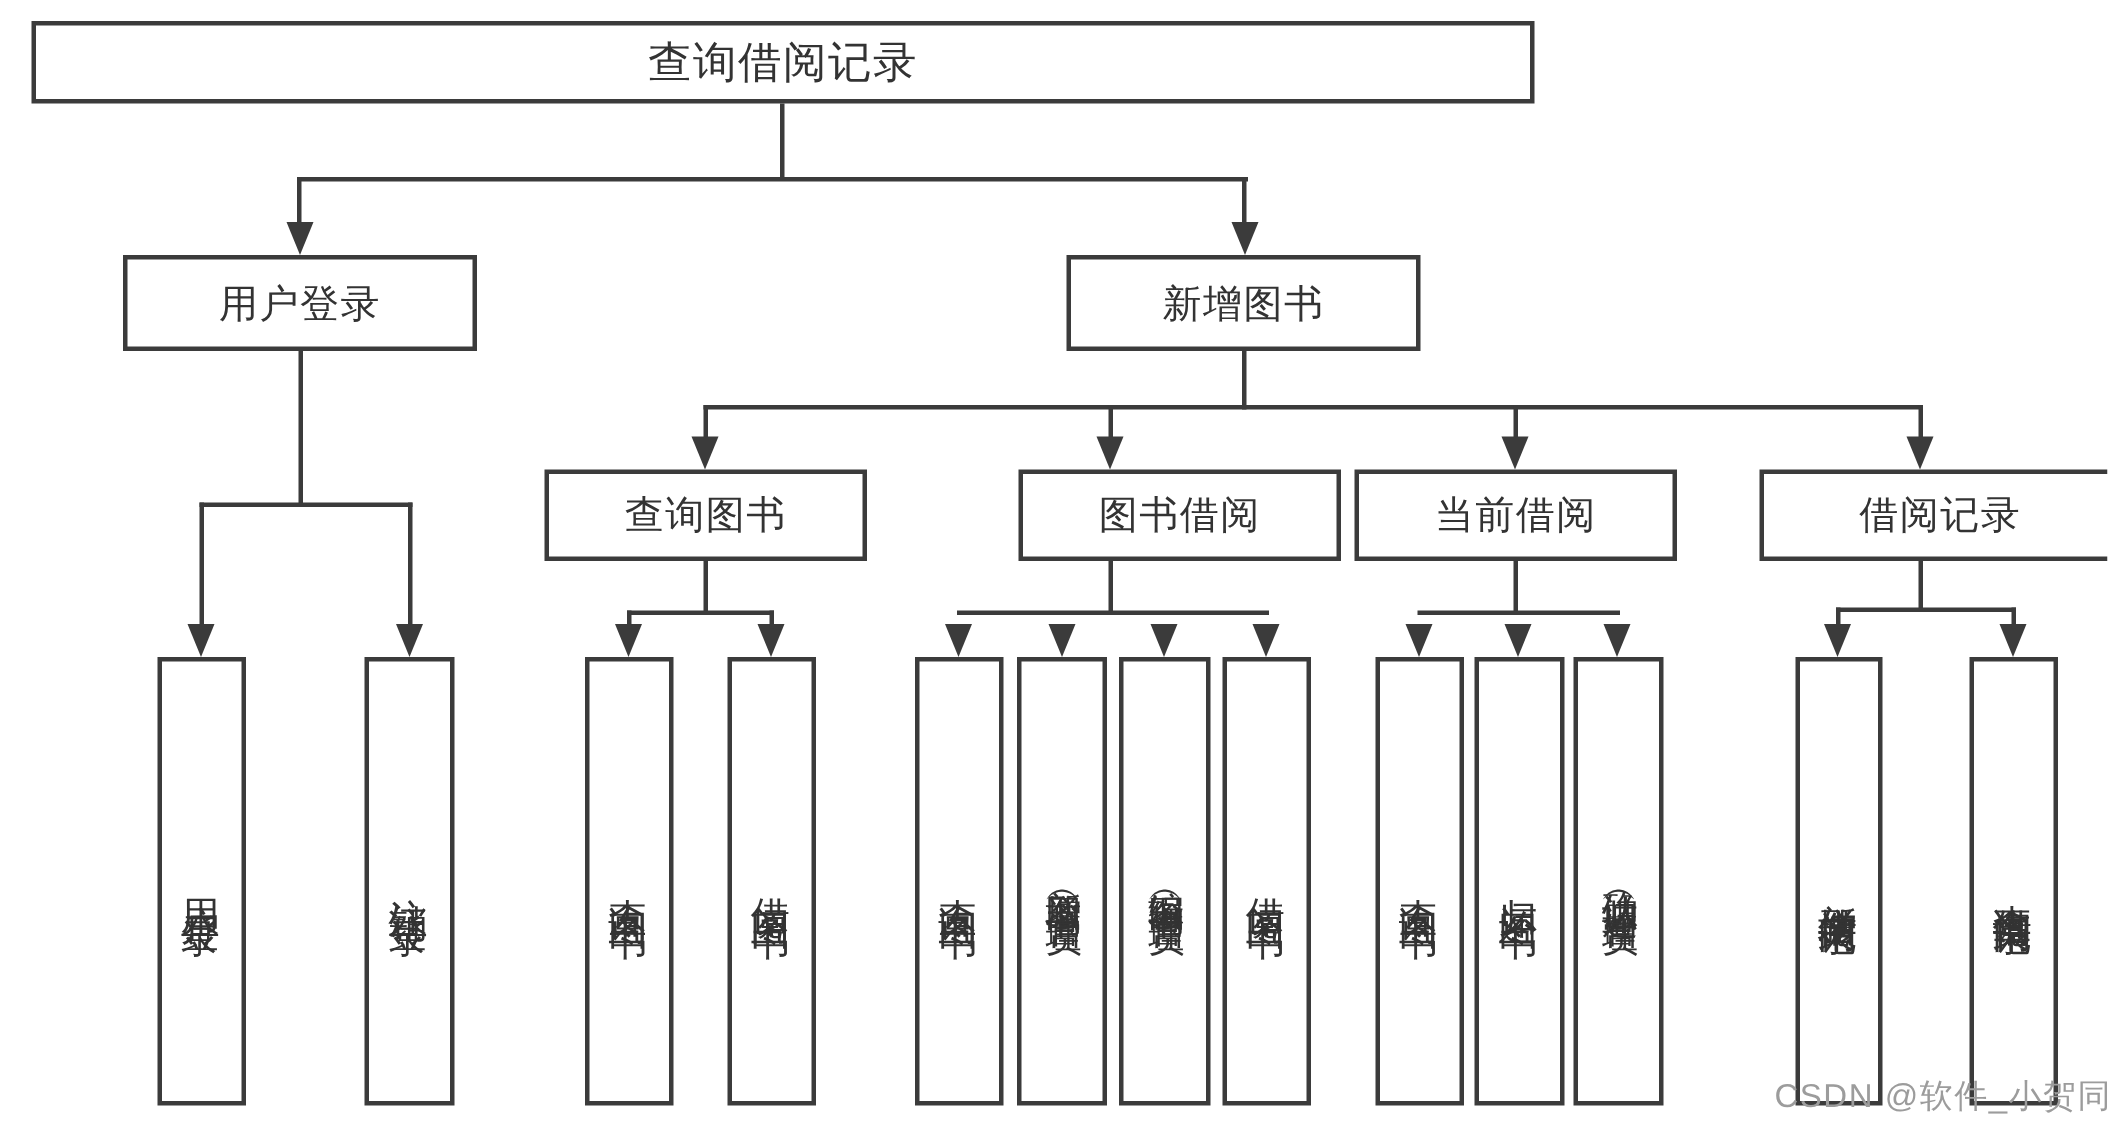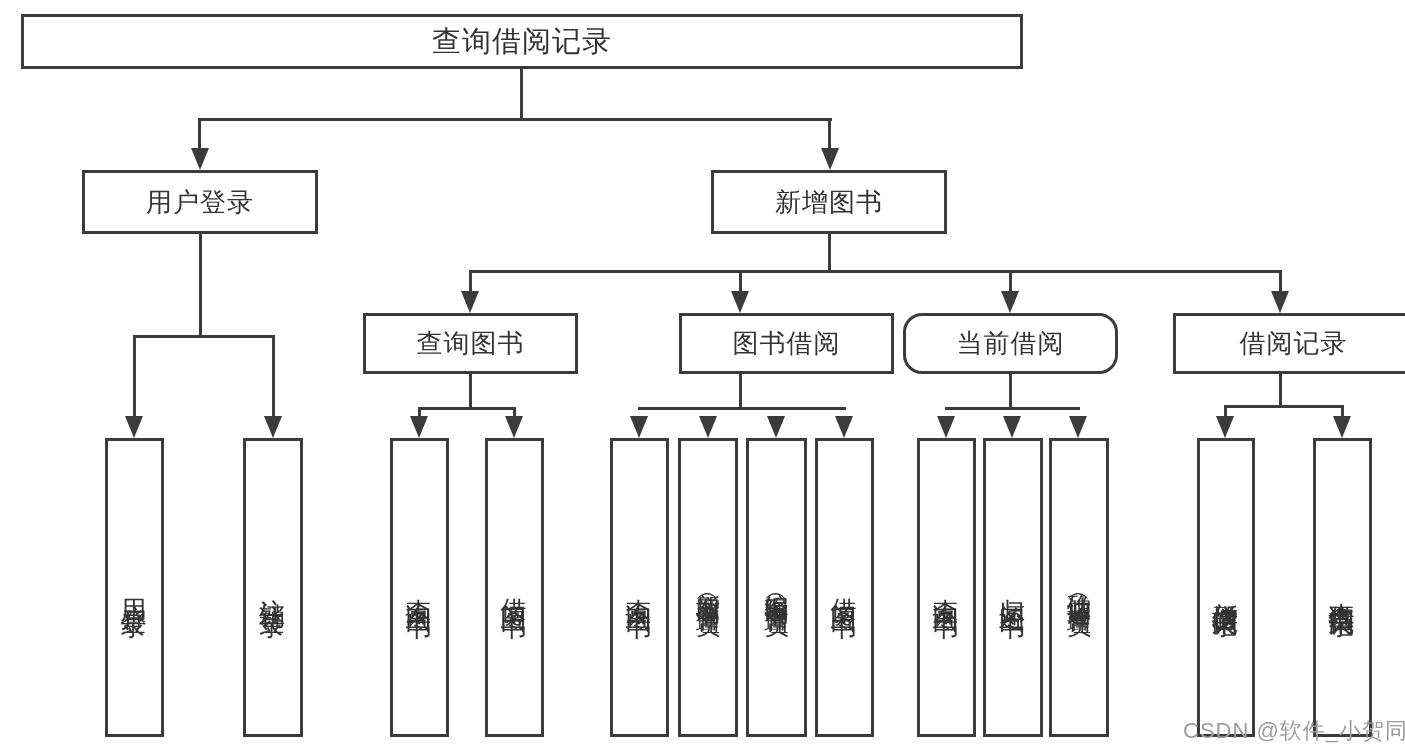--- a/index.html
+++ b/index.html
@@ -92,21 +92,21 @@
   <div class="arrow" style="left:461px;top:291px;"></div>
   <div class="vline" style="left:739px;top:270px;height:22px;"></div>
   <div class="arrow" style="left:731px;top:291px;"></div>
   <div class="vline" style="left:1009px;top:270px;height:22px;"></div>
   <div class="arrow" style="left:1001px;top:291px;"></div>
   <div class="vline" style="left:1279px;top:270px;height:22px;"></div>
   <div class="arrow" style="left:1271px;top:291px;"></div>
 
   <div class="node" style="left:363px;top:313px;width:215px;height:61px;">查询图书</div>
   <div class="node" style="left:633px;top:313px;width:215px;height:61px;margin-left:46px;">图书借阅</div>
-  <div class="node" style="left:903px;top:313px;width:215px;height:61px;border-radius:19px;">当前借阅</div>
+  <div class="node" style="left:903px;top:313px;width:215px;height:61px;">当前借阅</div>
   <div class="node" style="left:1173px;top:313px;width:241px;height:61px;font-family:Liberation Mono, monospace;">借阅记录</div>
 
   <div class="vline" style="left:469px;top:374px;height:36px;"></div>
   <div class="hline" style="left:418px;top:407px;width:98px;"></div>
   <div class="arrow" style="left:410px;top:416px;"></div>
   <div class="arrow" style="left:505px;top:416px;"></div>
   <div class="vline" style="left:418px;top:407px;height:12px;"></div>
   <div class="vline" style="left:513px;top:407px;height:12px;"></div>
 
   <div class="vline" style="left:739px;top:374px;height:36px;"></div>

